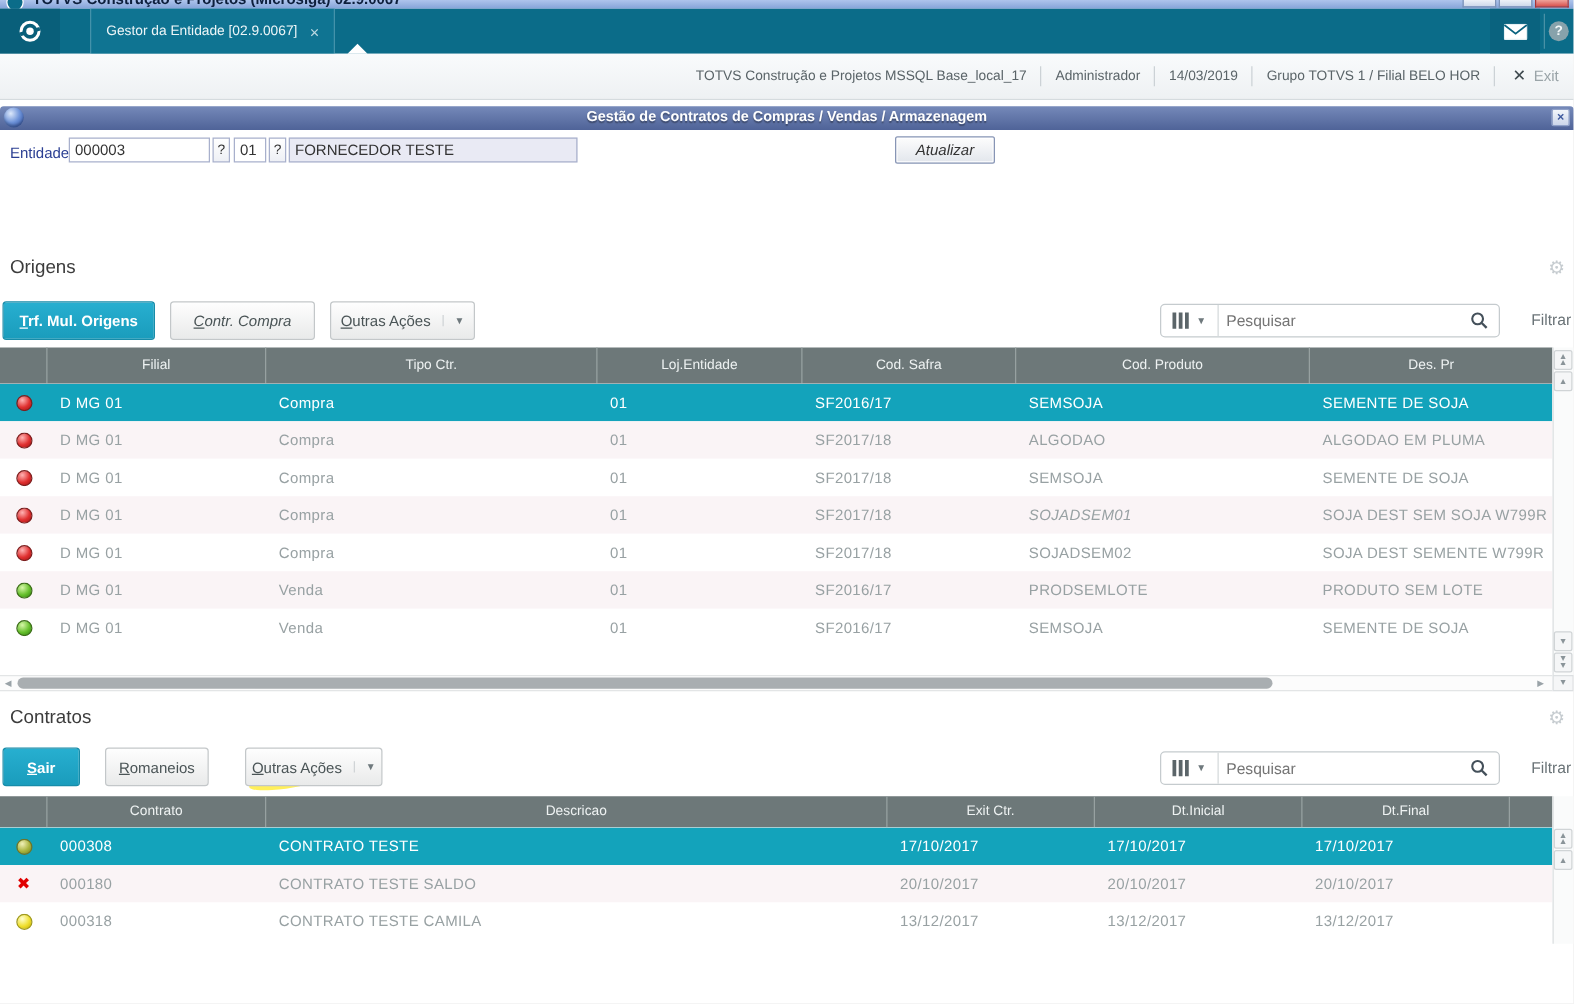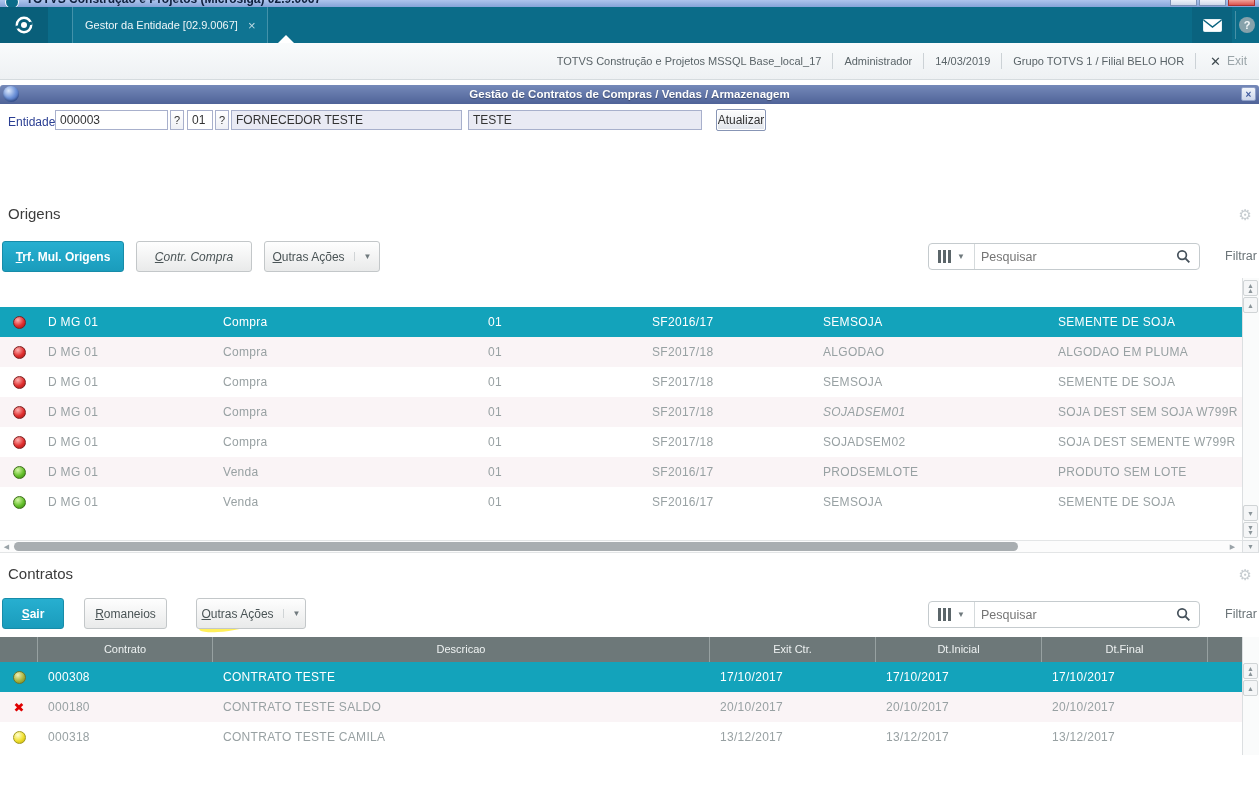--- a/index.html
+++ b/index.html
@@ -44,23 +44,23 @@
   .blue-close{position:absolute;right:3px;top:87px;width:15px;height:14px;box-sizing:border-box;border:1px solid #8fa0c8;border-radius:2px;
               background:linear-gradient(#f2f5fa,#ccd6ea);color:#3f5a9e;font-size:10px;font-weight:bold;display:flex;align-items:center;justify-content:center;cursor:pointer;}
 
   
   .ent-label{position:absolute;left:8px;top:115px;font-size:12px;color:#2b3f93;}
   .fld{position:absolute;top:110px;height:20px;box-sizing:border-box;border:1px solid #a8b0cc;background:#fff;font-size:12px;color:#333;
        font-family:"Liberation Sans",sans-serif;padding:0 4px;}
   .fld.ro{background:#e9eaf4;}
   .qbtn{position:absolute;top:110px;width:14px;height:20px;box-sizing:border-box;border:1px solid #a8b0cc;background:linear-gradient(#fff,#eef0f5);
         font-size:11px;color:#333;display:flex;align-items:center;justify-content:center;cursor:pointer;}
-  .btn-atualizar{position:absolute;left:716px;top:109px;width:50px;height:22px;box-sizing:border-box;border:1px solid #8795b5;border-radius:2px;
+  .btn-atualizar{position:absolute;left:716px;top:109px;width:80px;height:22px;box-sizing:border-box;border:1px solid #8795b5;border-radius:2px;
         background:linear-gradient(#fdfdfd,#e2e6ec);box-shadow:inset 0 0 0 1px #fff;font-size:12px;color:#333;cursor:pointer;
-        display:flex;align-items:center;justify-content:center;}
+        display:flex;align-items:center;justify-content:center;font-style:italic;}
 
   
   .sec-title{position:absolute;left:8px;font-size:15px;color:#3c3c3c;}
   .gear{position:absolute;right:7px;font-size:15px;color:#c6ccd0;cursor:pointer;line-height:1;}
 
   .tbtn{position:absolute;height:31px;box-sizing:border-box;border-radius:3px;font-size:12px;display:flex;align-items:center;justify-content:center;cursor:pointer;}
   .tbtn.primary{background:linear-gradient(#27afd0,#1a9cbc);border:1px solid #178ca9;color:#fff;font-weight:bold;}
   .tbtn.secondary{background:linear-gradient(#fefefe,#e9eaea);border:1px solid #c3c7c9;color:#4a5456;}
   .tbtn u{text-decoration:underline;}
   .tbtn .dd{margin-left:9px;padding-left:9px;border-left:1px solid #d0d4d6;font-size:8px;color:#6f797d;}
@@ -170,21 +170,20 @@
   <div class="ent-label">Entidade</div>
   <input class="fld" style="left: 55px; width: 113px;" value="000003">
   <div class="qbtn" style="left:170px;">
     <span>?</span>
   </div>
   <input class="fld" style="left: 187px; width: 26px;" value="01">
   <div class="qbtn" style="left:215px;">
     <span>?</span>
   </div>
   <input class="fld ro" style="left: 231px; width: 231px;" value="FORNECEDOR TESTE">
-  <input class="fld ro" style="left: 468px; width: 234px;" value="TESTE">
   <button class="btn-atualizar">Atualizar</button>
 
   <div class="sec-title" style="top:205px;">Origens</div>
   <div class="gear" style="top:207px;">⚙</div>
   <div id="saldos-toolbar"></div>
 
   <div class="search" style="left:928px;top:243px;">
     <div class="colseg">
       <span class="bar"></span>
       <span class="bar"></span>
@@ -194,20 +193,29 @@
     <input placeholder="Pesquisar" style="">
     <span class="mag">
       <svg width="15" height="15" viewBox="0 0 16 16">
         <circle cx="6.5" cy="6.5" r="4.6" fill="none" stroke="#44505a" stroke-width="1.8"></circle>
         <line x1="10" y1="10" x2="14.2" y2="14.2" stroke="#44505a" stroke-width="2"></line>
       </svg>
     </span>
   </div>
   <div class="filter-link" style="left:1225px;top:249px;">Filtrar</div>
 
+  <div class="ghead" id="saldos-head" style="top:278px;height:29px;">
+      <div class="hcell" style="width: 38px; line-height: 29px;"></div>
+      <div class="hcell" style="width: 175px; line-height: 29px;">Filial</div>
+      <div class="hcell" style="width: 265px; line-height: 29px;">Tipo Ctr.</div>
+      <div class="hcell" style="width: 164px; line-height: 29px;">Loj.Entidade</div>
+      <div class="hcell" style="width: 171px; line-height: 29px;">Cod. Safra</div>
+      <div class="hcell" style="width: 235px; line-height: 29px;">Cod. Produto</div>
+      <div class="hcell" style="width: 194px; line-height: 29px;">Des. Pr</div>
+    </div>
   <div class="gbody" id="saldos-body" style="top:307px;height:233px;">
       <div class="grow sel">
         <div class="gcell status" style="width: 38px;">
           <span class="sph st-red"></span>
         </div>
         <div class="gcell" style="width: 175px;">D MG 01</div>
         <div class="gcell" style="width: 265px;">Compra</div>
         <div class="gcell" style="width: 164px;">01</div>
         <div class="gcell" style="width: 171px;">SF2016/17</div>
         <div class="gcell" style="width: 235px;">SEMSOJA</div>

